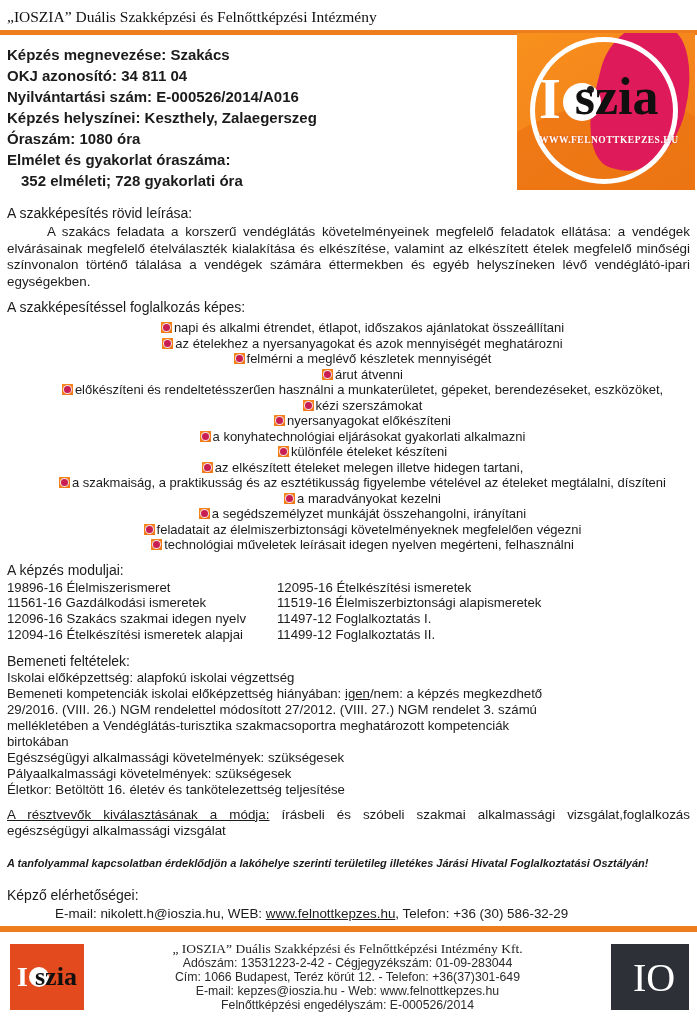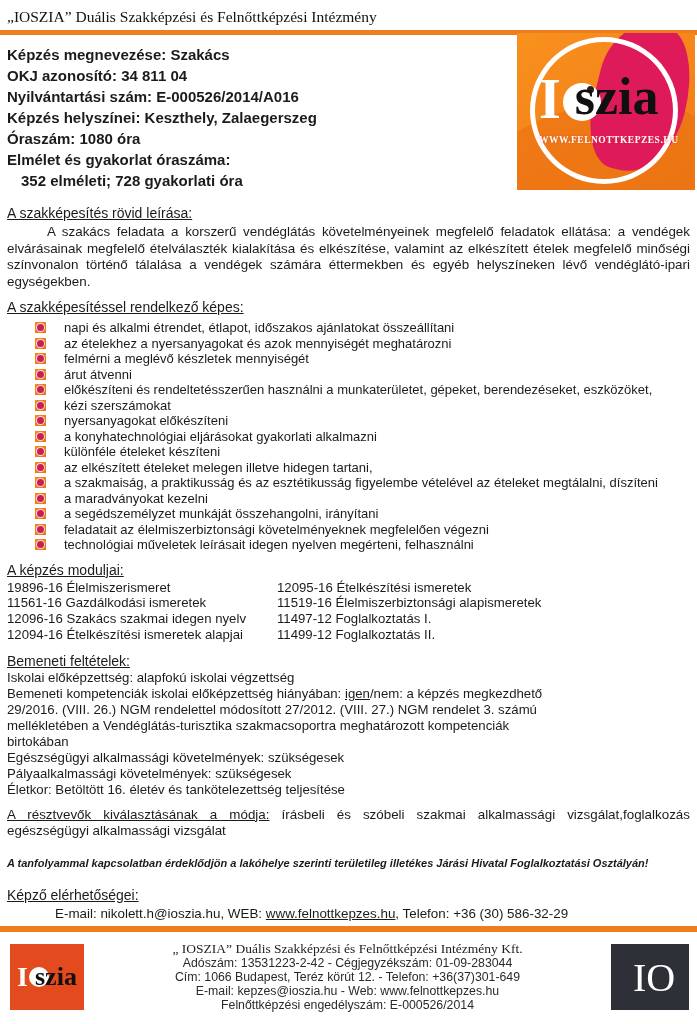--- a/index.html
+++ b/index.html
@@ -67,33 +67,32 @@
   .logo-url {
     position: absolute; left: 22px; top: 102px;
     color: #ffffff; font-size: 9.5px; font-weight: bold; letter-spacing: .5px;
     font-family: "Liberation Serif", serif;
     text-shadow: 0 0 2px rgba(200,40,40,.6);
   }
   
   .content { padding: 0 7px; }
   .sec-heading {
     font-size: 14px; font-weight: normal;
-    text-decoration: underline;
     line-height: 17px;
   }
   .desc { margin-top: 12px; }
   .desc p {
     font-size: 13.4px; line-height: 16.5px;
     text-align: justify; text-indent: 40px; margin-top: 2px;
   }
   .caps { margin-top: 9px; }
   .caps ul { list-style: none; margin-top: 4px; }
   .caps li {
-    display: flex; align-items: center; gap: 18px;
-    padding-left: 28px; line-height: 15.5px; font-size: 13px;
+    display: flex; align-items: center; gap: 2px;
+    padding-left: 28px; line-height: 15.5px; font-size: 13px; justify-content: center;
   }
   .bullet-icon {
     flex: 0 0 auto;
     width: 11px; height: 11px;
     background: linear-gradient(140deg, #F6891F, #EE7514);
     position: relative;
   }
   .bullet-icon::after {
     content: ''; position: absolute; left: 1px; top: 1px;
     width: 7px; height: 7px; border-radius: 50%;
@@ -174,21 +173,21 @@
   </div>
 
   <div class="content">
 
     <section class="desc">
       <div class="sec-heading">A szakképesítés rövid leírása:</div>
       <p>A szakács feladata a korszerű vendéglátás követelményeinek megfelelő feladatok ellátása: a vendégek elvárásainak megfelelő ételválaszték kialakítása és elkészítése, valamint az elkészített ételek megfelelő minőségi színvonalon történő tálalása a vendégek számára éttermekben és egyéb helyszíneken lévő vendéglátó-ipari egységekben.</p>
     </section>
 
     <section class="caps">
-      <div class="sec-heading">A szakképesítéssel rendelkező képes:</div>
+      <div class="sec-heading">A szakképesítéssel foglalkozás képes:</div>
       <ul>
         <li>
             <span class="bullet-icon"></span>
             <span>napi és alkalmi étrendet, étlapot, időszakos ajánlatokat összeállítani</span>
           </li>
         <li>
             <span class="bullet-icon"></span>
             <span>az ételekhez a nyersanyagokat és azok mennyiségét meghatározni</span>
           </li>
         <li>

